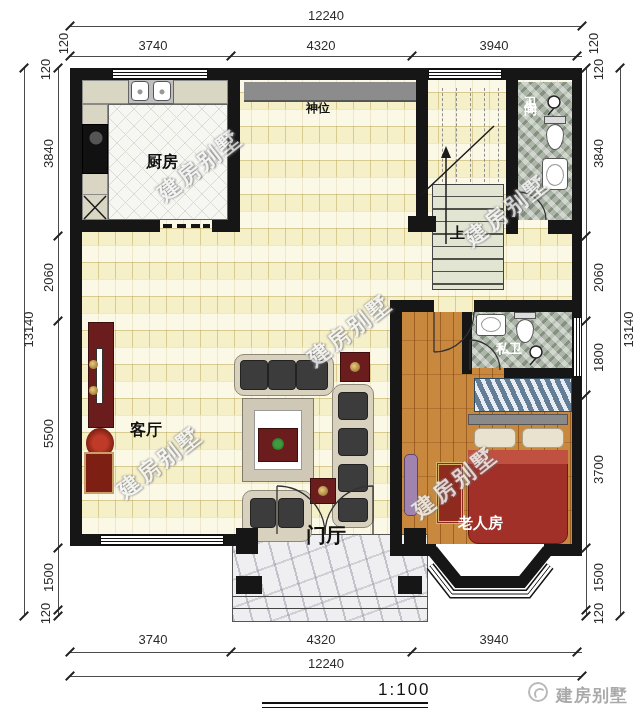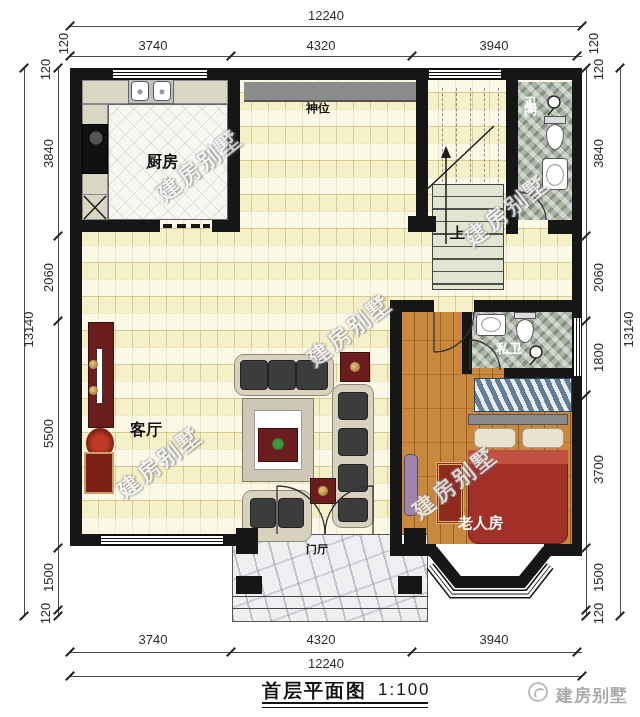--- a/index.html
+++ b/index.html
@@ -209,21 +209,21 @@
     <line x1="536" y1="358" x2="530" y2="365" stroke="#222" stroke-width="1.5"></line>
   </svg>
 
   <span class="room" style="left:146px;top:152px;font-size:16px;">厨房</span>
   <span class="room" style="left:306px;top:100px;font-size:12px;">神位</span>
   <span class="roomw" style="left:521px;top:86px;font-size:13px;writing-mode:vertical-rl;letter-spacing:3px;">卫生间</span>
   <span class="room" style="left:450px;top:224px;font-size:15px;">上</span>
   <span class="room" style="left:130px;top:420px;font-size:16px;">客厅</span>
   <span class="roomw" style="left:496px;top:340px;font-size:13px;">私卫</span>
   <span class="roomw" style="left:458px;top:514px;font-size:15px;">老人房</span>
-  <span class="room" style="left:306px;top:542px;font-size:11px;">门厅</span>
+  <span class="room" style="left:306px;top:522px;font-size:20px;">门厅</span>
 
   <span class="wm" style="left:145px;top:135px;">建房别墅</span>
   <span class="wm" style="left:452px;top:180px;">建房别墅</span>
   <span class="wm" style="left:295px;top:300px;">建房别墅</span>
   <span class="wm" style="left:105px;top:432px;">建房别墅</span>
   <span class="wm" style="left:400px;top:452px;">建房别墅</span>
 
   <div class="dl" style="left:70px;top:26px;width:512px;height:1px;"></div>
   <div class="dl" style="left:70px;top:56px;width:512px;height:1px;"></div>
   <div class="dl" style="left:24px;top:68px;width:1px;height:548px;"></div>
@@ -288,21 +288,20 @@
   <div class="dim rot" style="left:568px;top:350px;width:60px;">1800</div>
   <div class="dim rot" style="left:568px;top:462px;width:60px;">3700</div>
   <div class="dim rot" style="left:568px;top:570px;width:60px;">1500</div>
   <div class="dim rot" style="left:583px;top:606px;width:30px;">120</div>
 
   <div class="dim" style="left:113px;top:632px;width:80px;">3740</div>
   <div class="dim" style="left:281px;top:632px;width:80px;">4320</div>
   <div class="dim" style="left:454px;top:632px;width:80px;">3940</div>
   <div class="dim" style="left:286px;top:656px;width:80px;">12240</div>
 
-  <span class="abs" style="left:262px;top:678px;font-size:19px;font-weight:bold;color:#111;letter-spacing:2px;">首层平面图</span>
   <span class="abs" style="left:378px;top:680px;font-size:17px;color:#111;letter-spacing:2px;">1:100</span>
   <div class="abs" style="left:262px;top:702px;width:166px;height:2px;background:#111;"></div>
   <div class="abs" style="left:262px;top:707px;width:166px;height:1px;background:#111;"></div>
   <div class="abs" style="left:528px;top:682px;width:20px;height:20px;border:2px solid #B8B8B8;border-radius:50%;box-sizing:border-box;">
     <div class="abs" style="left:4px;top:4px;width:8px;height:8px;border:2px solid #B8B8B8;border-radius:50%;border-color:#B8B8B8 transparent transparent #B8B8B8;"></div>
   </div>
   <span class="abs" style="left:556px;top:684px;font-size:17px;font-weight:bold;color:#A9A9A9;letter-spacing:1px;">建房别墅</span>
 
 </div>
 

